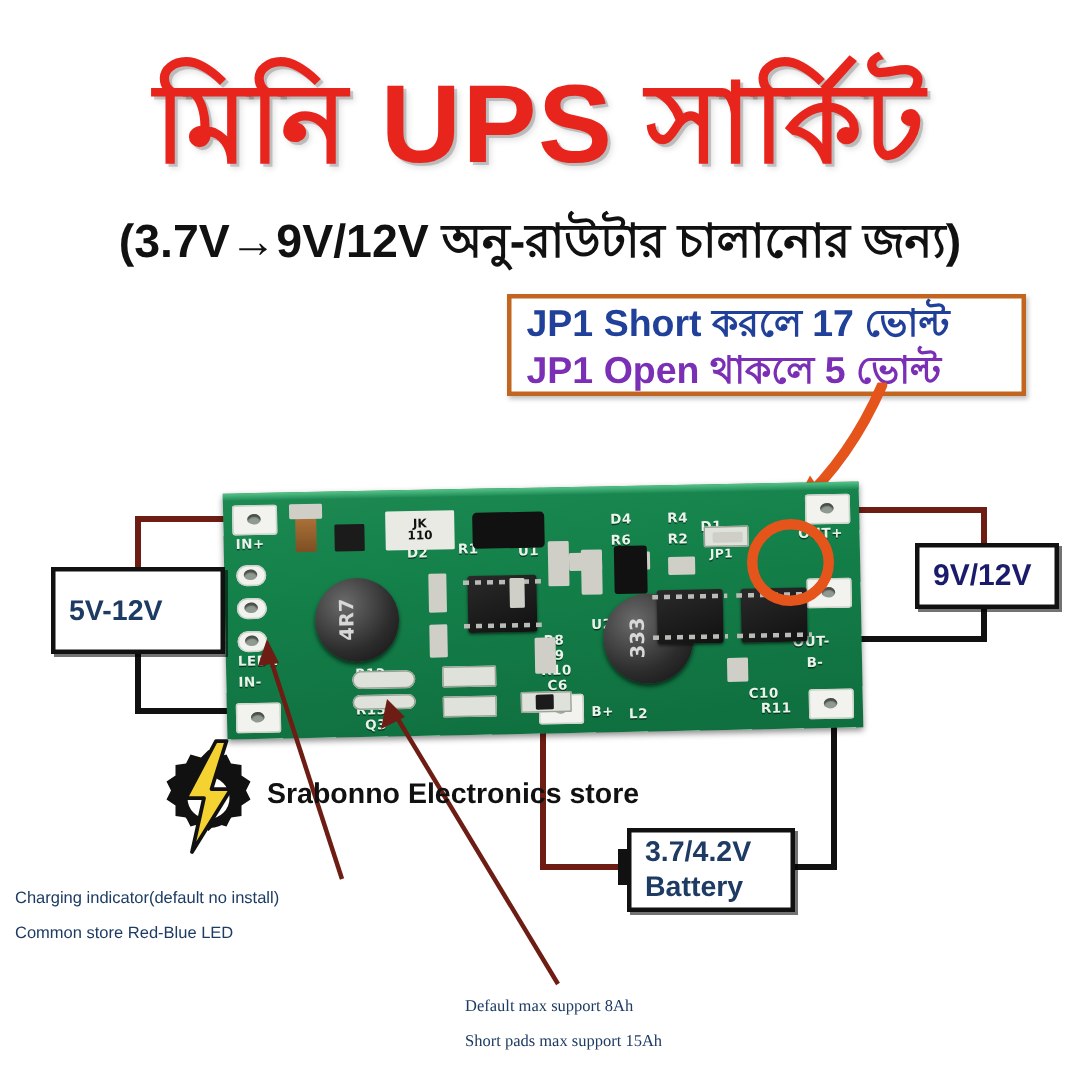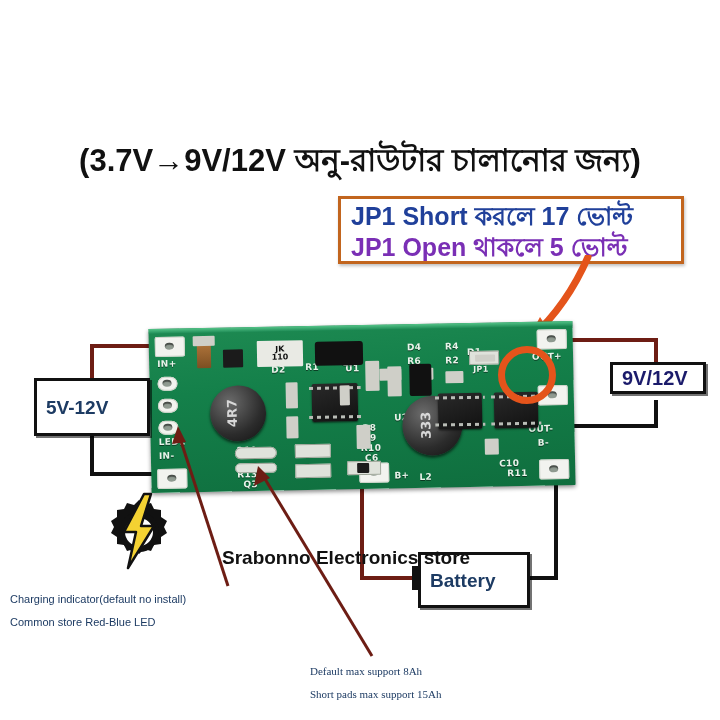--- a/index.html
+++ b/index.html
@@ -40,21 +40,21 @@
     box-sizing:border-box;box-shadow:2px 2px 0 rgba(0,0,0,0.55);
     display:flex;flex-direction:column;justify-content:center;
     padding-left:9px;
   }
   .lbl-box span{
     font-family:"Liberation Sans","DejaVu Sans",sans-serif;
     font-size:19px;font-weight:bold;color:#1d3b63;line-height:23px;
     white-space:nowrap;
   }
   #box-input{left:34px;top:378px;width:116px;height:58px;}
-  #box-output{left:610px;top:362px;width:96px;height:32px;}
+  #box-output{left:610px;top:362px;width:96px;height:44px;}
   #box-output span{font-size:20px;color:#1b1b6b;}
   #box-battery{left:418px;top:552px;width:112px;height:56px;}
 
   
   .wire{position:absolute;background:#111;}
   .wire-red{position:absolute;background:#6d1d14;}
 
   
   #board-wrap{position:absolute;left:142px;top:314px;width:440px;height:186px;}
   #board{
@@ -117,30 +117,31 @@
   .foot{
     position:absolute;font-family:"Liberation Sans","DejaVu Sans",sans-serif;
     font-size:11px;color:#1d3b63;line-height:23px;white-space:nowrap;
   }
   #foot-left{left:10px;top:588px;}
   #foot-right{left:310px;top:660px;font-family:Liberation Serif, serif;}
 
   
   #logo{position:absolute;left:104px;top:492px;width:70px;height:78px;}
   #brand{
-    position:absolute;left:178px;top:547px;
+    position:absolute;left:178px;top:519px;
     font-family:"Liberation Sans","DejaVu Sans",sans-serif;
-    font-size:19px;font-weight:bold;color:#111;white-space:nowrap;margin-left:44px;
+    font-size:19px;font-weight:bold;color:#111;white-space:nowrap;
   }
 </style>
 </head>
 <body>
 
 <div id="stage">
 
+  <div class="title-main">মিনি UPS সার্কিট</div>
   <div class="title-sub">(3.7V→9V/12V অনু-রাউটার চালানোর জন্য)</div>
 
   <div class="jp-box">
     <div class="jp-line jp-l1">JP1 Short করলে 17 ভোল্ট</div>
     <div class="jp-line jp-l2">JP1 Open থাকলে 5 ভোল্ট</div>
   </div>
 
   <svg id="jp-arrow" viewBox="0 0 150 110">
     <path d="M118,2 C104,34 84,62 62,82" stroke="#e4541b" stroke-width="7" fill="none" stroke-linecap="round"></path>
     <path d="M70,62 L54,92 L86,86 Z" fill="#e4541b"></path>
@@ -257,20 +258,21 @@
 
   <div class="lbl-box" id="box-input">
     <span>5V-12V</span>
   </div>
 
   <div class="lbl-box" id="box-output">
     <span>9V/12V</span>
   </div>
 
   <div class="lbl-box" id="box-battery">
+    <span>3.7/4.2V</span>
     <span>Battery</span>
   </div>
 
   <svg id="pointers" viewBox="0 0 720 720">
 
     <line x1="228" y1="586" x2="178" y2="432" stroke="#6d1d14" stroke-width="3"></line>
     <path d="M178,426 L172,444 L186,442 Z" fill="#6d1d14"></path>
 
     <line x1="372" y1="656" x2="262" y2="474" stroke="#6d1d14" stroke-width="3"></line>
     <path d="M258,466 L254,486 L270,478 Z" fill="#6d1d14"></path>

